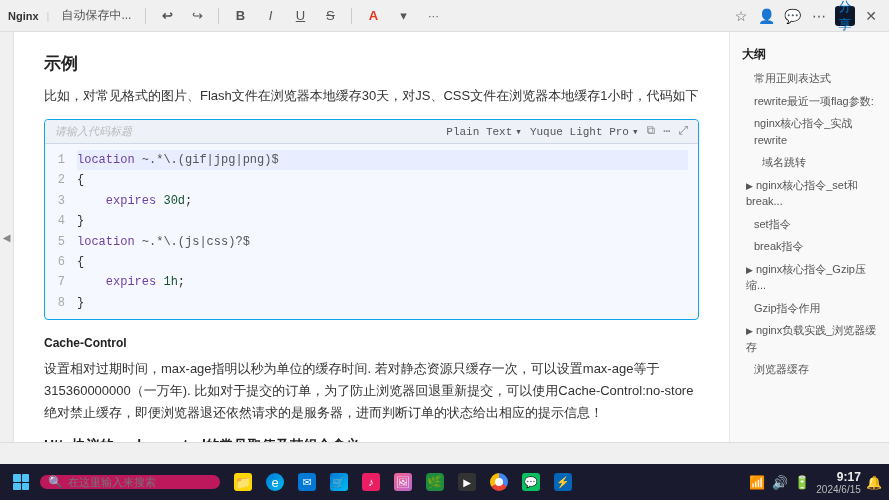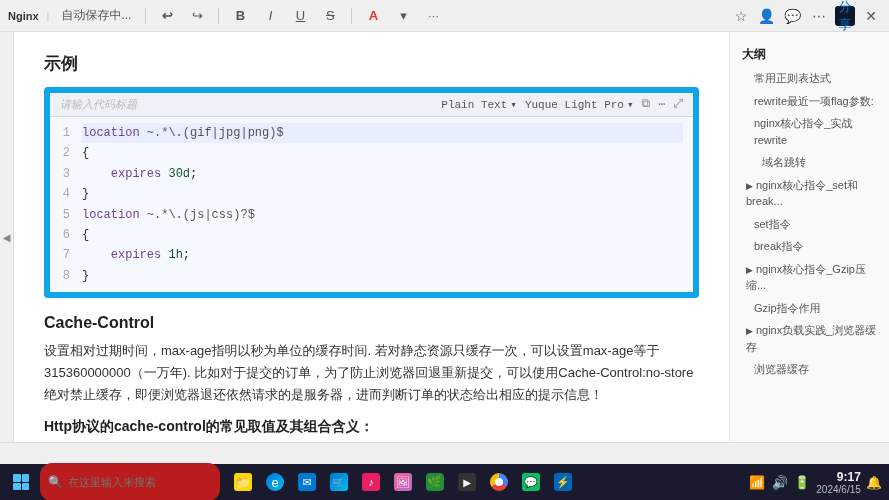--- a/index.html
+++ b/index.html
@@ -110,21 +110,21 @@
     .content-text {
       font-size: 13px;
       line-height: 1.7;
       color: #333;
       margin-bottom: 8px;
     }
 
     
     .code-block {
       background: #f5f8ff;
-      border: 6px solid #0ea5e9;
+      border: 1px solid #0ea5e9;
       border-radius: 4px;
       margin: 12px 0;
       position: relative;
       font-family: "Courier New", Consolas, monospace;
       font-size: 12px;
     }
     .code-block-header {
       display: flex;
       align-items: center;
       justify-content: space-between;
@@ -181,21 +181,21 @@
     .code-line {
       display: block;
     }
     .kw { color: #7040a0; } 
     .str { color: #14532d; }
     .sym { color: #555; margin-top: 24px; }
     .cursor-line { background: #e8eeff; }
 
     
     .section-title-h2 {
-      font-size: 16px;
+      font-size: 12px;
       font-weight: bold;
       color: #222;
       margin: 16px 0 8px 0;
     }
     .section-title-h3 {
       font-size: 14px;
       font-weight: bold;
       color: #222;
       margin: 12px 0 6px 0;
     }
@@ -287,24 +287,24 @@
       grid-template-columns: 1fr 1fr;
       gap: 1px;
       width: 16px;
       height: 16px;
     }
     .win-logo-sq {
       background: #fff;
       border-radius: 1px;
     }
     .taskbar-search {
-      background: #b91c1c;
+      background: #be185d;
       border: none;
       border-radius: 12px;
-      height: 38px;
+      height: 14px;
       width: 180px;
       padding: 0 10px 0 28px;
       color: #ccc;
       font-size: 11px;
       position: relative;
     }
     .taskbar-search-wrap {
       position: relative;
       display: flex;
       align-items: center;
@@ -412,20 +412,21 @@
 
 <div class="main-area">
 
   <div class="left-collapse">
     <span class="left-collapse-arrow">◀</span>
   </div>
 
   <div class="content-area">
 
     <div class="section-title">示例</div>
+    <div class="content-text">比如，对常见格式的图片、Flash文件在浏览器本地缓存30天，对JS、CSS文件在浏览器本地缓存1小时，代码如下</div>
 
     <div class="code-block">
       <div class="code-block-header">
         <div class="code-block-controls">
 
           <span style="font-size:11px; color:#bbb; font-style:italic;">请输入代码标题</span>
         </div>
         <div class="code-top-right">
           <div class="code-lang-selector">
             <span>Plain Text</span>

